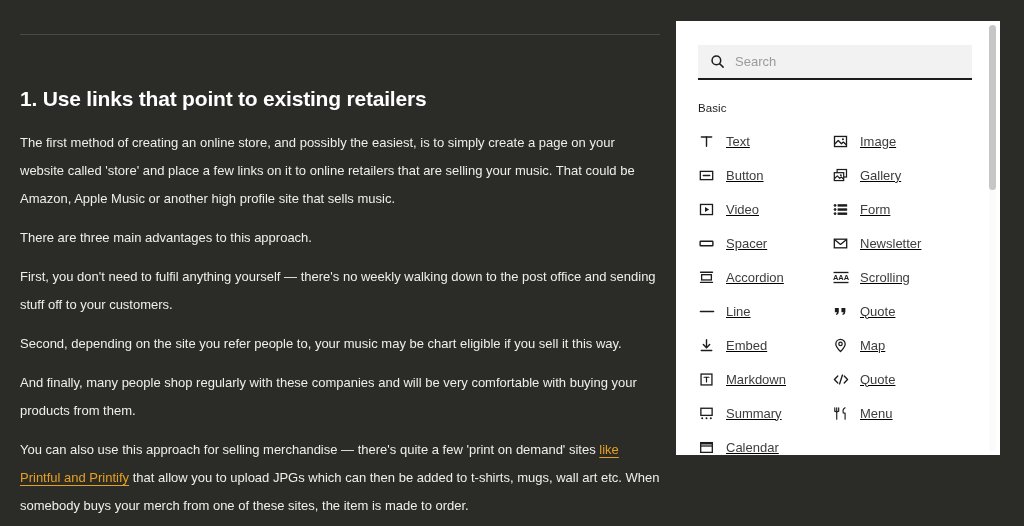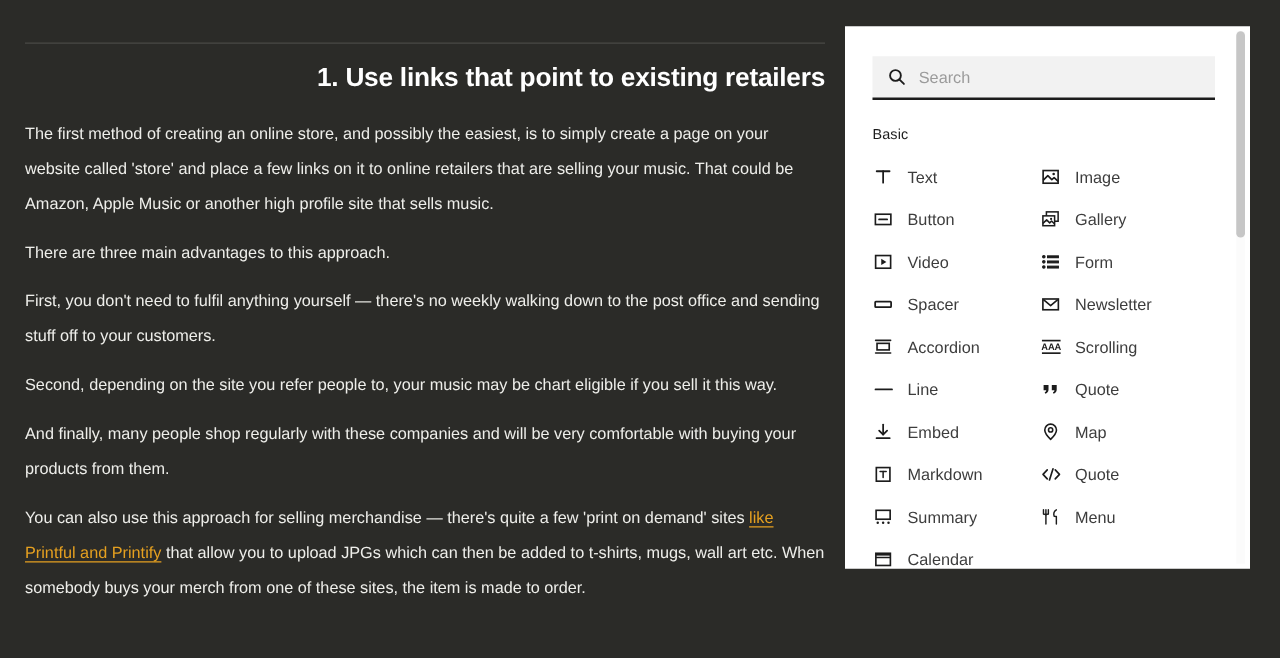--- a/index.html
+++ b/index.html
@@ -31,23 +31,22 @@
     height: 1px;
     background: #4a4a45;
     margin-top: 34px;
     width: 640px;
   }
 
   .article-title {
     font-size: 21px;
     font-weight: bold;
     letter-spacing: -0.2px;
-    margin-top: 16px;
+    margin-top: 52px;
     color: #ffffff;
-    text-align: right;
   }
 
   .article-body { margin-top: 18px; }
 
   .article-body p {
     font-size: 13px;
     line-height: 28px;
     color: #eeeeea;
     margin-bottom: 11px;
     max-width: 648px;
@@ -114,20 +113,21 @@
     margin-top: 22px;
     letter-spacing: 0.1px;
   }
 
   
   .block-grid {
     margin-top: 10px;
     display: grid;
     grid-template-columns: 134px 1fr;
     row-gap: 0px;
+    text-decoration: underline;
   }
 
   .block-item {
     display: flex;
     align-items: center;
     gap: 11px;
     height: 34px;
     cursor: pointer;
   }
 

